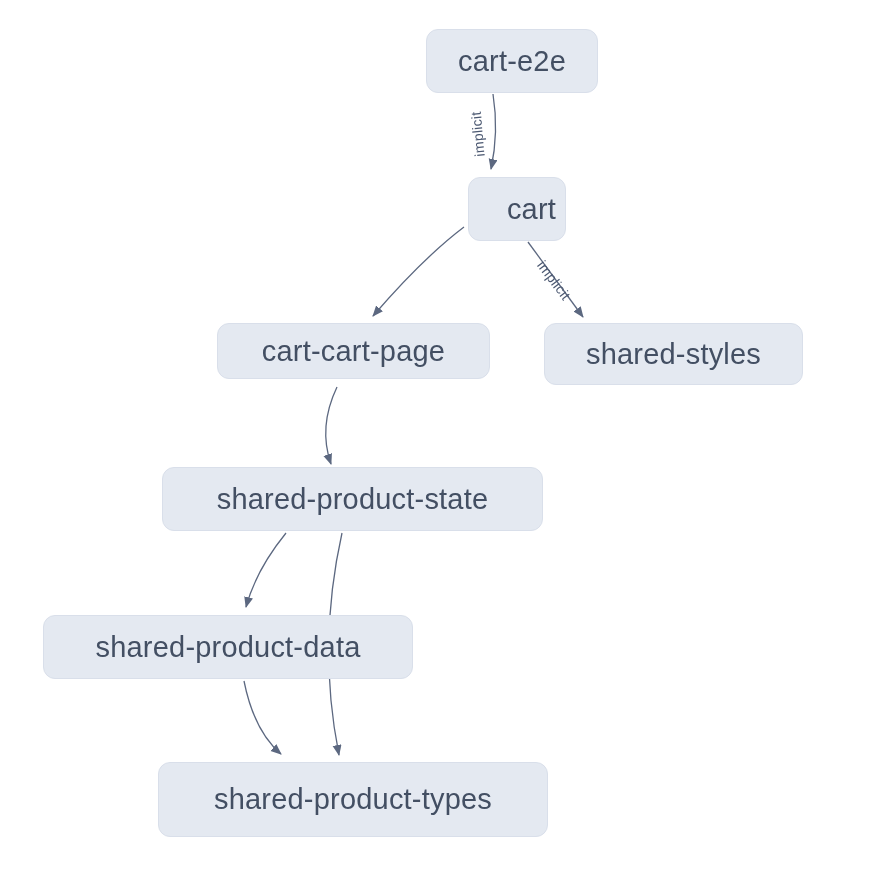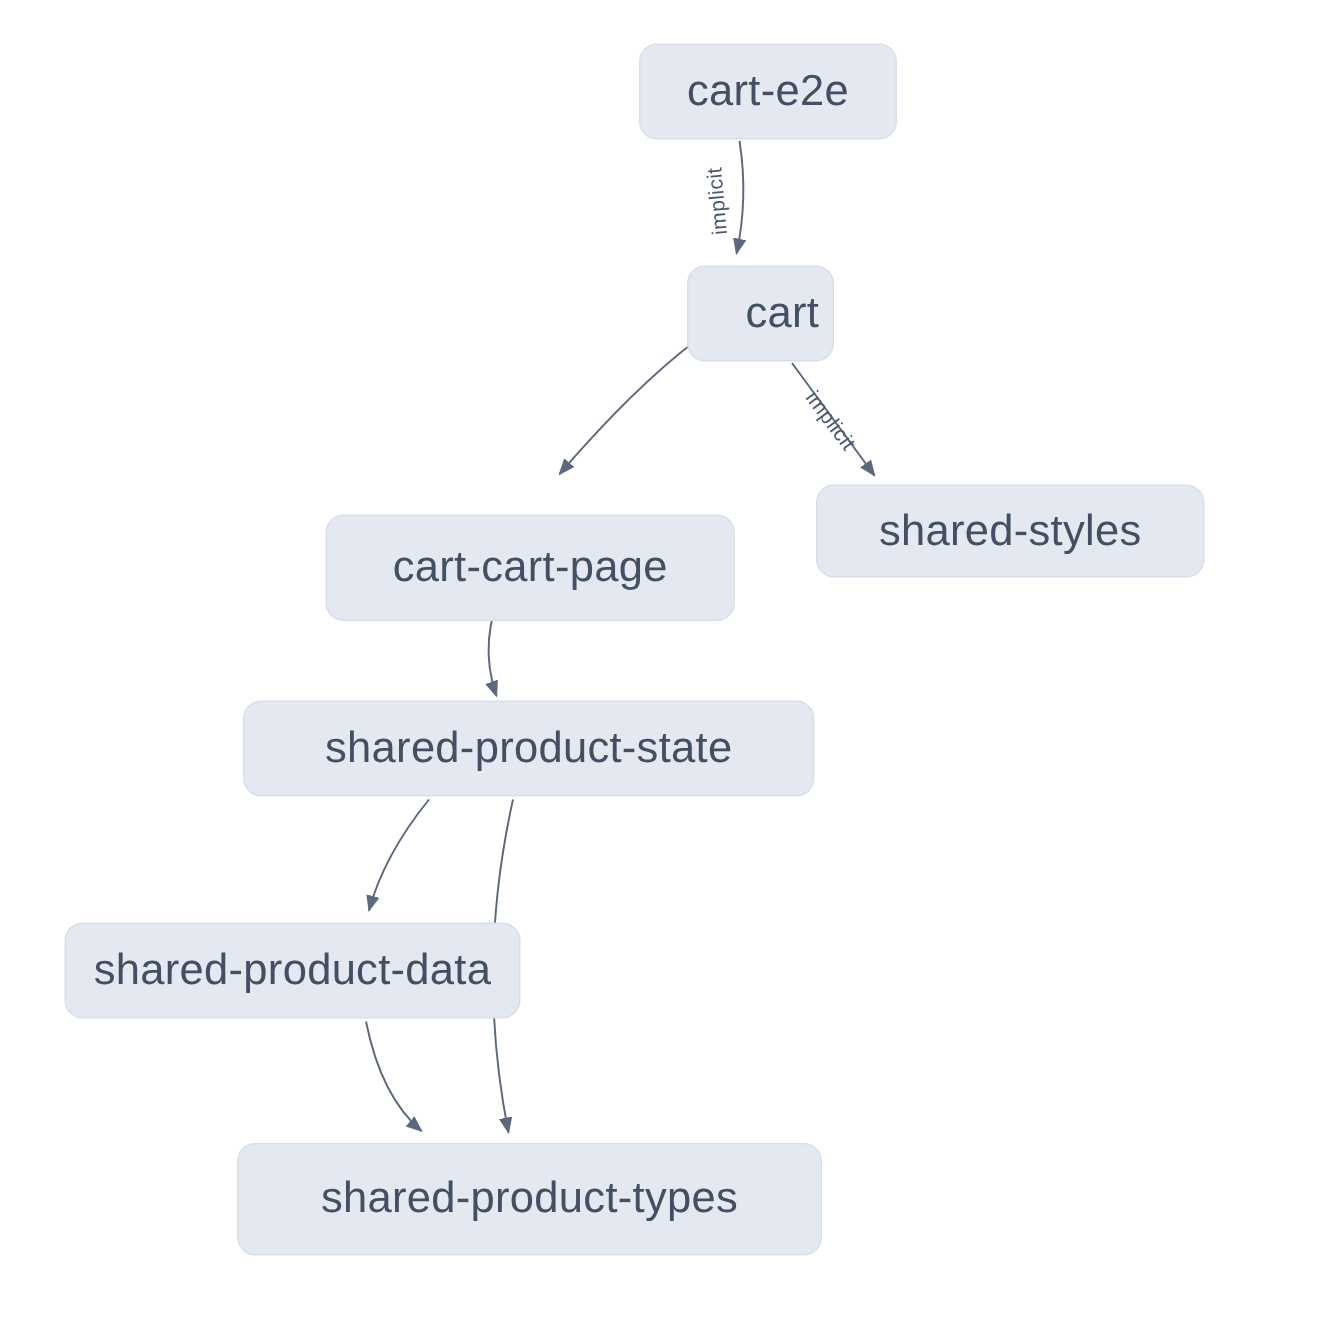--- a/index.html
+++ b/index.html
@@ -93,32 +93,32 @@
       </g>
     <g id="edge-label-group">
         <text class="edge-label" transform="translate(479,134) rotate(-95)">implicit</text>
         <text class="edge-label" transform="translate(553,281) rotate(53)">implicit</text>
       </g>
   </svg>
   <div class="nodes-layer" id="nodes-layer">
       <div class="node" style="left: 426px; top: 29px; width: 172px; height: 64px;">
         <span>cart-e2e</span>
       </div>
-      <div class="node" style="left: 458px; top: 177px; width: 98px; height: 64px; padding-left: 29px;">
+      <div class="node" style="left: 468px; top: 177px; width: 98px; height: 64px; padding-left: 29px;">
         <span>cart</span>
       </div>
-      <div class="node" style="left: 217px; top: 323px; width: 273px; height: 71px; margin-top: 20px;">
+      <div class="node" style="left: 217px; top: 323px; width: 273px; height: 56px;">
         <span>cart-cart-page</span>
       </div>
       <div class="node" style="left: 162px; top: 467px; width: 381px; height: 64px;">
         <span>shared-product-state</span>
       </div>
       <div class="node" style="left: 544px; top: 323px; width: 259px; height: 62px;">
         <span>shared-styles</span>
       </div>
-      <div class="node" style="left: 43px; top: 615px; width: 304px; height: 64px;">
+      <div class="node" style="left: 43px; top: 615px; width: 370px; height: 64px;">
         <span>shared-product-data</span>
       </div>
       <div class="node" style="left: 158px; top: 762px; width: 390px; height: 75px;">
         <span>shared-product-types</span>
       </div>
     </div>
 </div>
 
 </body></html>

